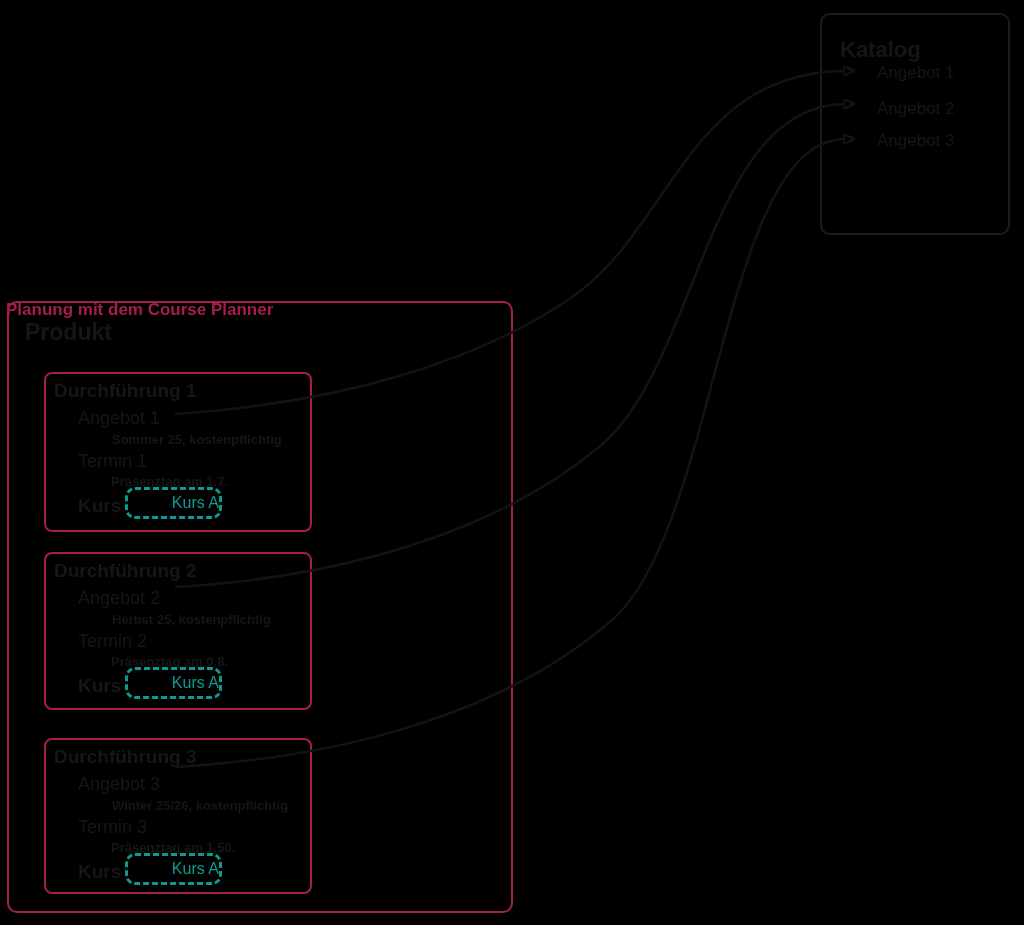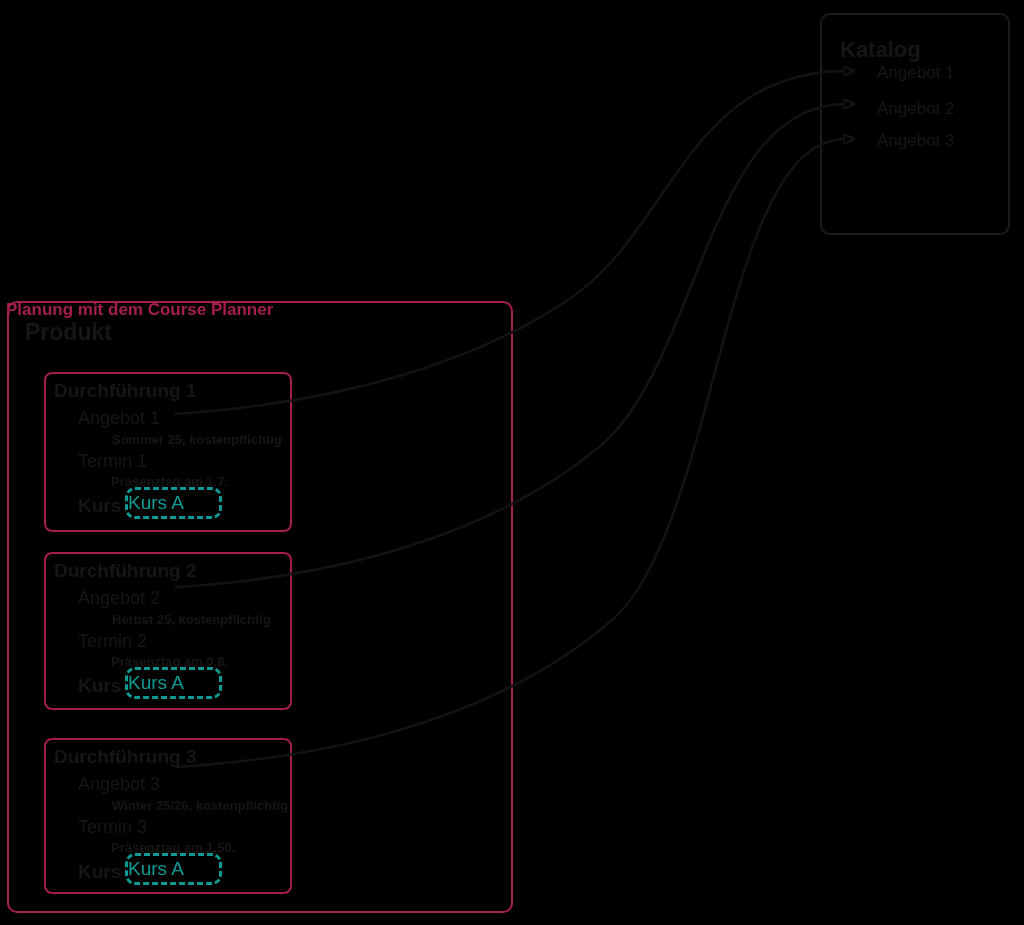--- a/index.html
+++ b/index.html
@@ -45,34 +45,34 @@
   .produkt{
     position:absolute;left:7px;top:301px;width:506px;height:612px;
     border:2px solid var(--accent);border-radius:10px;z-index:2;
   }
   .produkt-title{
     position:absolute;left:16px;top:16px;
     font-size:23px;font-weight:bold;color:var(--dark);
   }
   
   .card{
-    position:absolute;left:35px;width:248px;
+    position:absolute;left:35px;width:268px;
     border:2px solid var(--accent);border-radius:8px;
   }
   .c-title{position:absolute;left:8px;top:6px;font-size:19px;font-weight:bold;color:var(--dark);}
   .c-angebot{position:absolute;left:32px;top:34px;font-size:18px;color:var(--dark);}
   .c-note1{position:absolute;left:66px;top:58px;font-size:13px;font-weight:bold;color:var(--dark);}
   .c-termin{position:absolute;left:32px;top:77px;font-size:18px;color:var(--dark);}
   .c-note2{position:absolute;left:65px;top:100px;font-size:13px;font-weight:bold;color:var(--dark);}
   .c-kurs{position:absolute;left:32px;top:121px;font-size:19px;font-weight:bold;color:var(--dark);}
   .kurs-box{
     position:absolute;left:79px;top:113px;width:97px;height:32px;
     border:3px dashed var(--teal);border-radius:10px;
-    color:var(--teal);font-size:19px;
-    display:flex;align-items:center;justify-content:flex-start;
+    color:var(--teal);font-size:16px;
+    display:flex;align-items:center;justify-content:flex-end;
   }
 </style>
 </head>
 <body>
 
 <svg class="connectors" viewBox="0 0 1024 925" xmlns="http://www.w3.org/2000/svg">
   <defs>
     <marker id="arrow" markerWidth="12" markerHeight="10" refX="2" refY="5" orient="auto" markerUnits="userSpaceOnUse">
       <path d="M0,0 L12,5 L0,10 Z" fill="#1b1b1b"></path>
     </marker>

